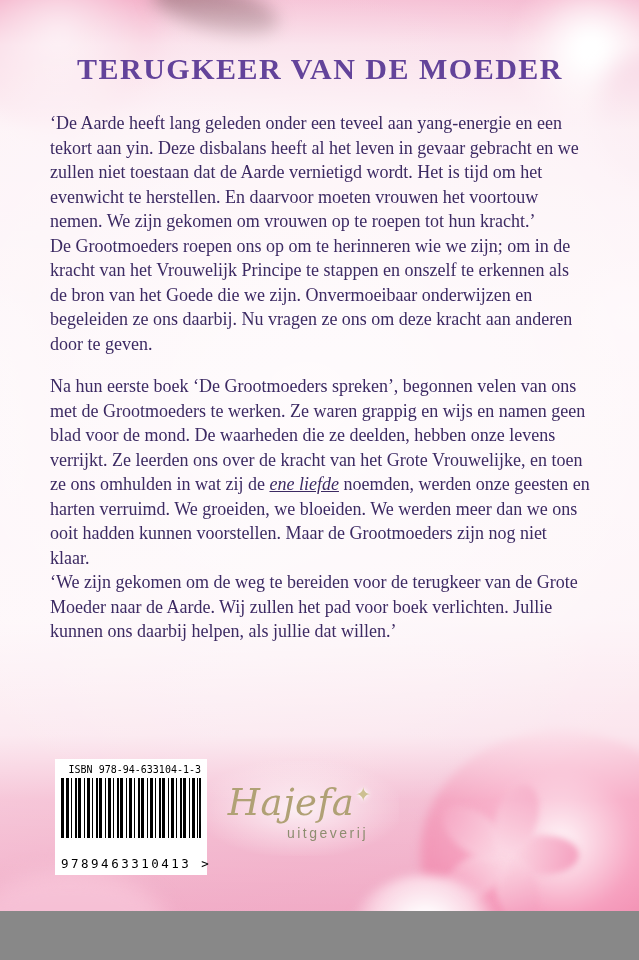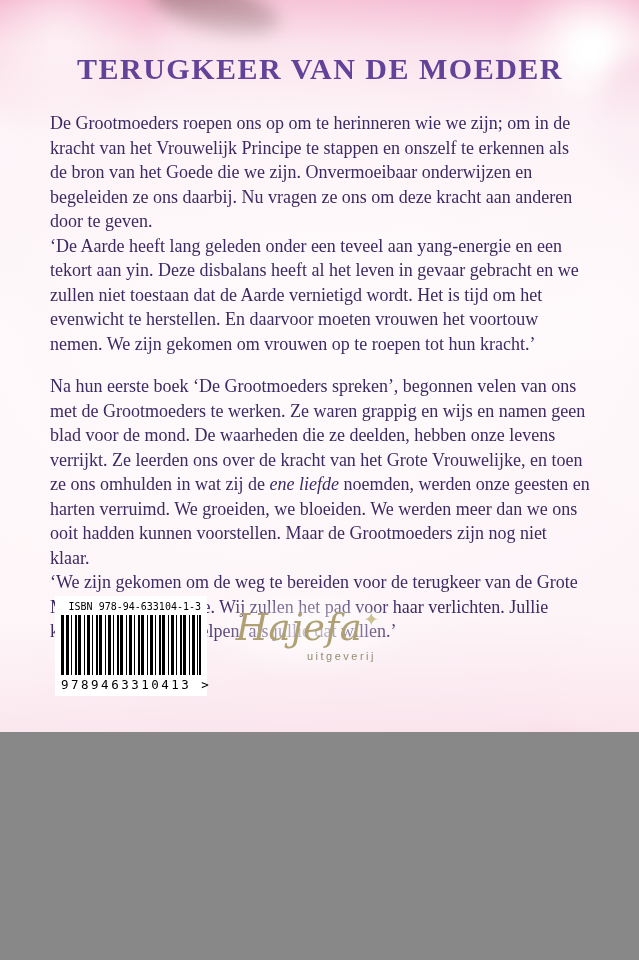--- a/index.html
+++ b/index.html
@@ -1,19 +1,19 @@
 <!DOCTYPE html>
 <html><head>
 <meta charset="utf-8">
 <style>
   html, body { margin: 0; padding: 0; background: #888; }
   .cover {
     position: relative;
     width: 639px;
-    height: 732px;
+    height: 911px;
     margin: 0 auto;
     overflow: hidden;
     background: linear-gradient(160deg, #f7c5d7 0%, #f3aeca 28%, #f6bdd2 55%, #f0a5c2 80%, #ee9bbb 100%);
     font-family: "Liberation Serif", "DejaVu Serif", serif;
   }
   
   .b { position: absolute; border-radius: 50%; }
   .b1 { left:-40px; top:-50px; width:220px; height:190px; filter:blur(7px);
         background: radial-gradient(circle at 45% 45%, #fadde8 5%, #f3a9c4 55%, rgba(243,169,196,0) 75%); }
   .b2 { left:150px; top:-14px; width:130px; height:46px; filter:blur(9px);
@@ -63,21 +63,21 @@
     line-height: 37px;
     letter-spacing: 1.5px;
   }
   .body-text p {
     margin: 0;
     color: #3c2a63;
     font-size: 18px;
     line-height: 24.5px;
   }
   .body-text p.gap { margin-top: 18px; }
-  .body-text em { font-style: italic; }
+  .body-text em { font-style: italic; text-decoration: underline; }
   
   .barcode-box {
     position: absolute; left: 55px; bottom: 36px;
     width: 152px; background: #ffffff;
     padding: 5px 6px 4px 6px; box-sizing: border-box;
   }
   .isbn {
     font-family: "DejaVu Sans Mono", monospace;
     font-size: 10px; text-align: right; color: #000; white-space: nowrap;
   }
@@ -92,24 +92,24 @@
       #fff 9px, #fff 12.5px,
       #000 12.5px, #000 14px,
       #fff 14px, #fff 15px,
       #000 15px, #000 18px,
       #fff 18px, #fff 21px);
     border-left: 2px solid #000; border-right: 2px solid #000;
   }
   .digits {
     font-family: "DejaVu Sans Mono", monospace;
     font-size: 12.5px; color: #000; text-align: center;
-    letter-spacing: 2.5px; margin-top: 2px; white-space: nowrap;
+    letter-spacing: 2.5px; margin-top: 18px; white-space: nowrap;
   }
   .publisher {
-    position: absolute; left: 232px; bottom: 70px; width: 150px;
+    position: absolute; left: 224px; bottom: 70px; width: 150px;
     text-align: center;
   }
   .publisher::before {
     content: ""; position: absolute; left: -25px; top: -20px; right: -25px; bottom: -15px;
     background: radial-gradient(ellipse, rgba(255,255,255,.75), rgba(255,255,255,0) 75%);
     z-index: 0;
   }
   .pub-name-row { position: relative; z-index: 1; }
   .pub-name {
     font-family: "DejaVu Serif", serif;
@@ -117,21 +117,21 @@
     font-size: 37px; color: #b0a175; letter-spacing: 0.5px;
   }
   .sparkle {
     position: relative; top: -14px; left: 1px;
     font-size: 19px; color: #cdc092; font-style: normal;
     text-shadow: 0 0 7px #ffffff, 0 0 3px #fff;
   }
   .pub-sub {
     position: relative; z-index: 1;
     font-family: "Liberation Sans", "DejaVu Sans", sans-serif;
-    font-size: 11px; letter-spacing: 2.5px; color: #8e8d70;
+    font-size: 14px; letter-spacing: 2.5px; color: #8e8d70;
     text-align: right; padding-right: 6px; margin-top: 1px;
   }
 </style>
 </head>
 <body>
 
 <div class="cover">
 
   <div>
     <div class="b b1"></div>
@@ -153,24 +153,24 @@
   </div>
 
   <div class="veil"></div>
 
   <div class="content">
     <h1 class="title">
       <span>TERUGKEER VAN DE MOEDER</span><br>
     </h1>
 
     <div class="body-text">
+      <p>‘De Aarde heeft lang geleden onder een teveel aan yang-energie en een tekort aan yin. Deze disbalans heeft al het leven in gevaar gebracht en we zullen niet toestaan dat de Aarde vernietigd wordt. Het is tijd om het evenwicht te herstellen. En daarvoor moeten vrouwen het voortouw nemen. We zijn gekomen om vrouwen op te roepen tot hun kracht.’</p>
       <p>De Grootmoeders roepen ons op om te herinneren wie we zijn; om in de kracht van het Vrouwelijk Principe te stappen en onszelf te erkennen als de bron van het Goede die we zijn. Onvermoeibaar onderwijzen en begeleiden ze ons daarbij. Nu vragen ze ons om deze kracht aan anderen door te geven.</p>
-      <p>‘De Aarde heeft lang geleden onder een teveel aan yang-energie en een tekort aan yin. Deze disbalans heeft al het leven in gevaar gebracht en we zullen niet toestaan dat de Aarde vernietigd wordt. Het is tijd om het evenwicht te herstellen. En daarvoor moeten vrouwen het voortouw nemen. We zijn gekomen om vrouwen op te roepen tot hun kracht.’</p>
       <p class="gap"><span>Na hun eerste boek ‘De Grootmoeders spreken’, begonnen velen van ons met de Grootmoeders te werken. Ze waren grappig en wijs en namen geen blad voor de mond. De waarheden die ze deelden, hebben onze levens verrijkt. Ze leerden ons over de kracht van het Grote Vrouwelijke, en toen ze ons omhulden in wat zij de </span><em>ene liefde</em><span> noemden, werden onze geesten en harten verruimd. We groeiden, we bloeiden. We werden meer dan we ons ooit hadden kunnen voorstellen. Maar de Grootmoeders zijn nog niet klaar.</span></p>
-      <p>‘We zijn gekomen om de weg te bereiden voor de terugkeer van de Grote Moeder naar de Aarde. Wij zullen het pad voor haar verlichten. Jullie kunnen ons daarbij helpen, als jullie dat willen.’</p>
+      <p>‘We zijn gekomen om de weg te bereiden voor de terugkeer van de Grote Moeder naar de Aarde. Wij zullen het pad voor boek verlichten. Jullie kunnen ons daarbij helpen, als jullie dat willen.’</p>
       <p class="gap">
         <br>
       </p>
     </div>
   </div>
 
   <div class="barcode-box">
     <div class="isbn">ISBN 978-94-633104-1-3</div>
     <div class="bars"></div>
     <div class="digits"><span>9789463310413</span><span> &gt;</span></div>

